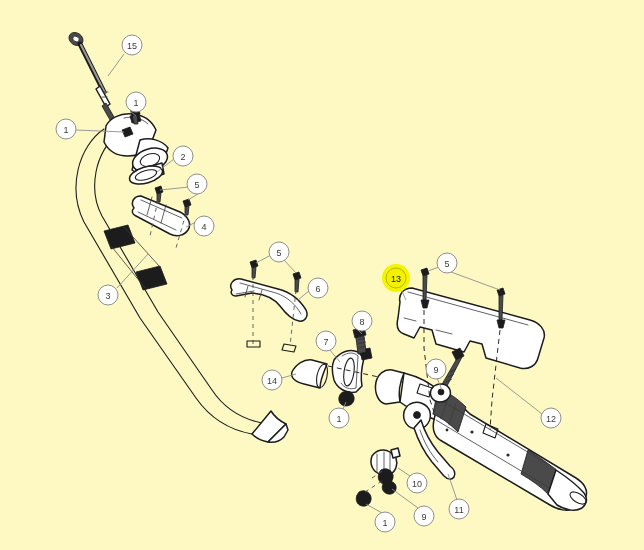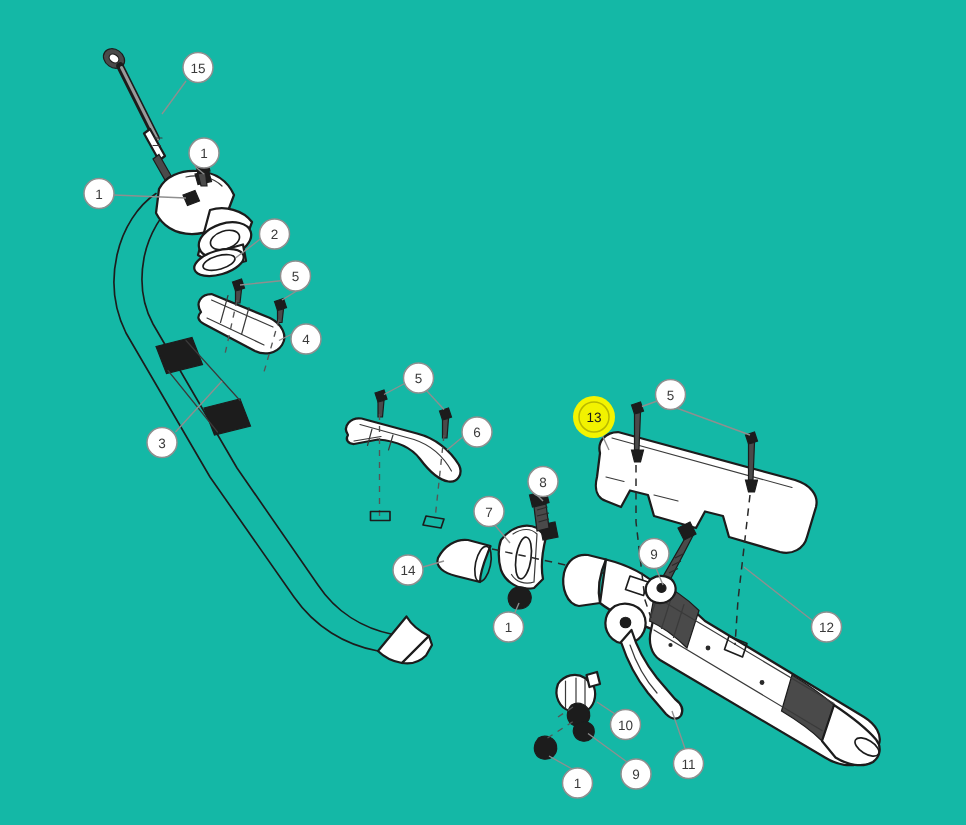--- a/index.html
+++ b/index.html
@@ -8,21 +8,21 @@
     padding: 0;
     background: #ffffff;
   }
   body {
     font-family: "Liberation Sans", sans-serif;
   }
   #diagram-root {
     position: relative;
     width: 644px;
     height: 550px;
-    background: #14b8a6;
+    background: #fef9c3;
     overflow: hidden;
   }
   #parts-svg {
     position: absolute;
     left: 0;
     top: 0;
     width: 644px;
     height: 550px;
     display: block;
   }

